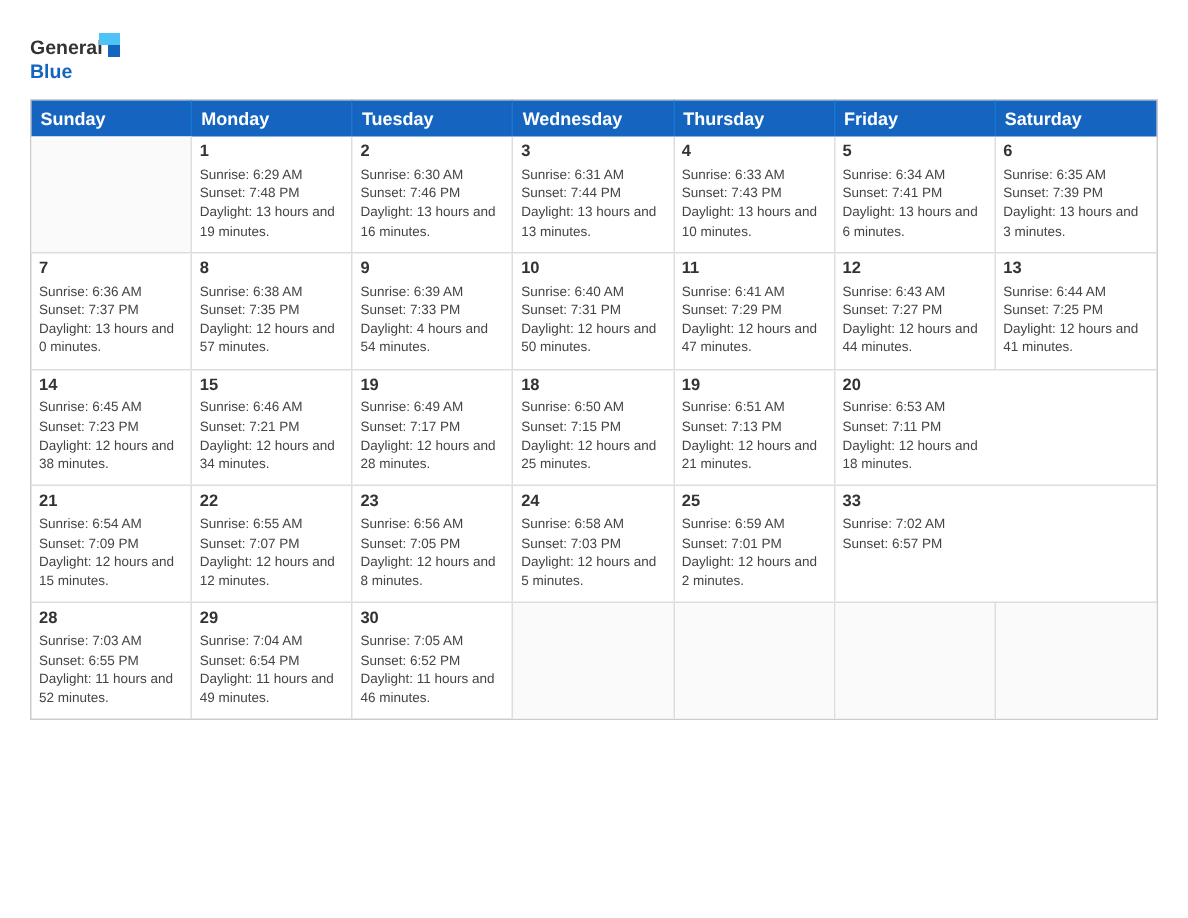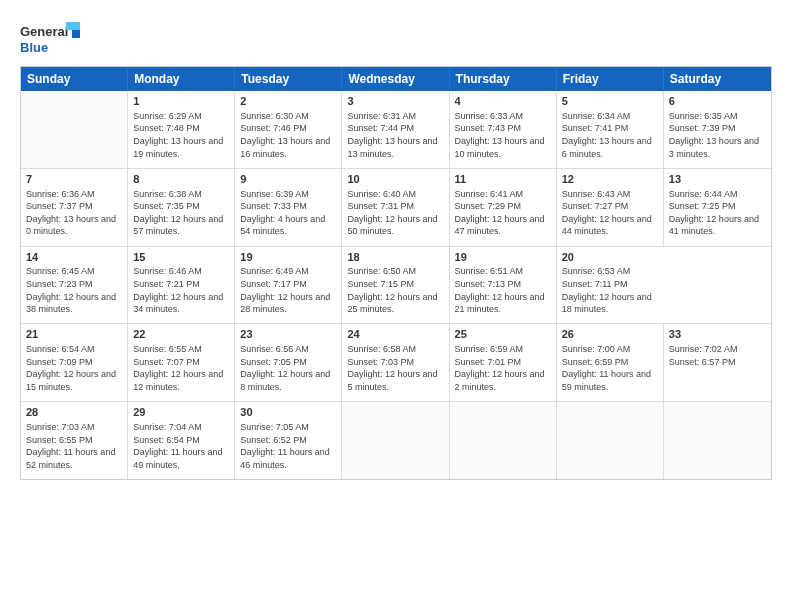--- a/index.html
+++ b/index.html
@@ -272,26 +272,20 @@
           <div class="cell-info">Sunset: 7:03 PM</div>
           <div class="cell-info">Daylight: 12 hours and 5 minutes.</div>
         </div>
           <div class="cal-cell">
           <div class="day-number">25</div>
           <div class="cell-info">Sunrise: 6:59 AM</div>
           <div class="cell-info">Sunset: 7:01 PM</div>
           <div class="cell-info">Daylight: 12 hours and 2 minutes.</div>
         </div>
           <div class="cal-cell">
-          <div class="day-number">26</div>
-          <div class="cell-info">Sunrise: 7:00 AM</div>
-          <div class="cell-info">Sunset: 6:59 PM</div>
-          <div class="cell-info">Daylight: 11 hours and 59 minutes.</div>
-        </div>
-          <div class="cal-cell">
           <div class="day-number">33</div>
           <div class="cell-info">Sunrise: 7:02 AM</div>
           <div class="cell-info">Sunset: 6:57 PM</div>
         </div>
         </div>
         <div class="cal-row">
           <div class="cal-cell">
           <div class="day-number">28</div>
           <div class="cell-info">Sunrise: 7:03 AM</div>
           <div class="cell-info">Sunset: 6:55 PM</div>

